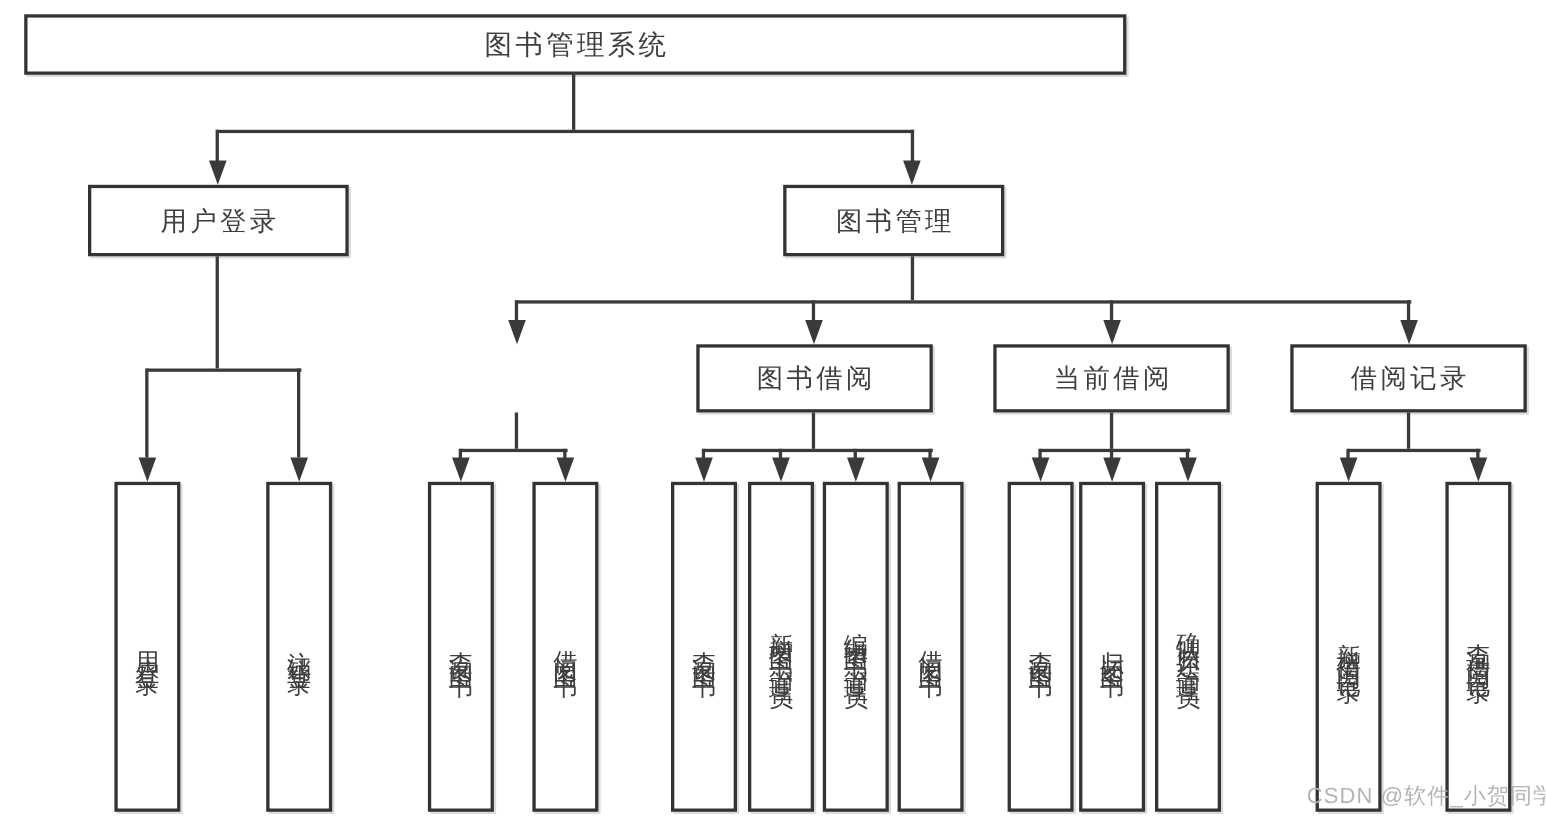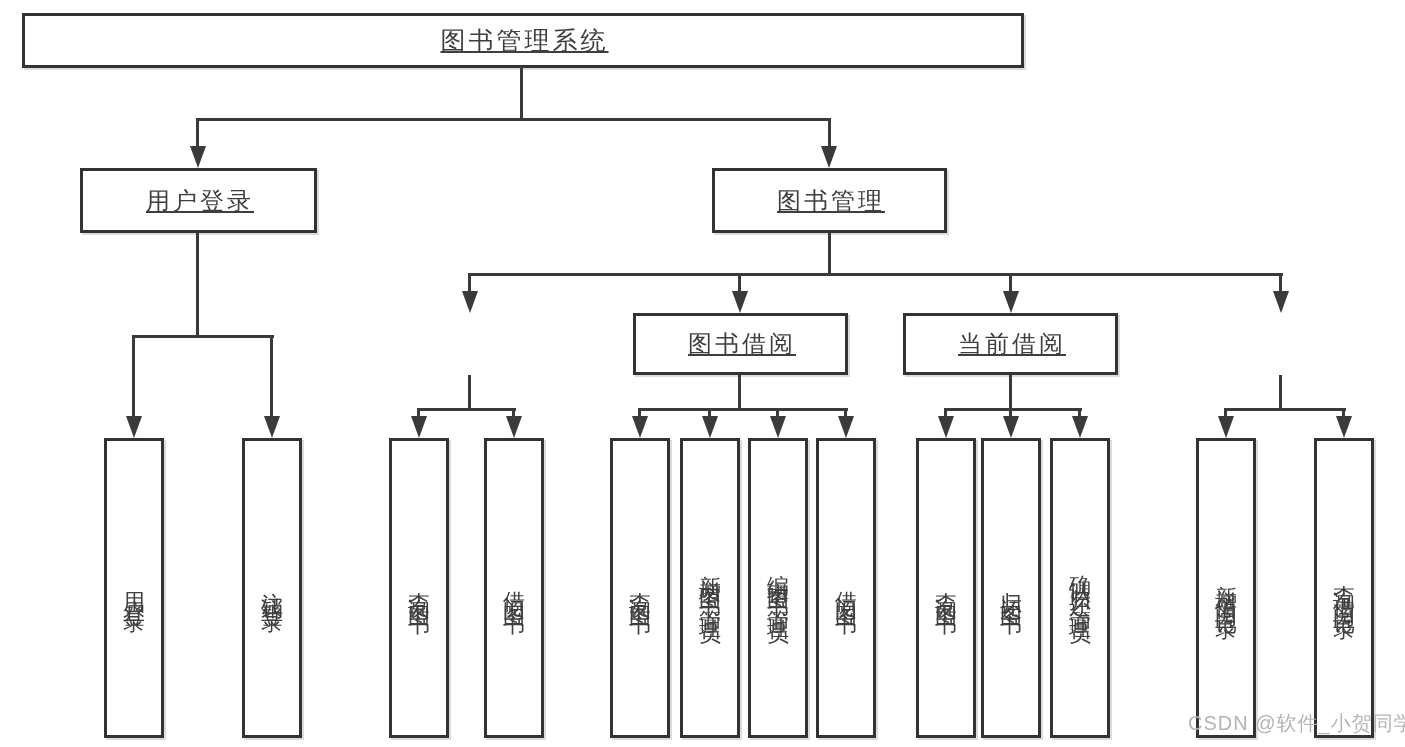--- a/index.html
+++ b/index.html
@@ -27,21 +27,20 @@
     display: flex;
     align-items: center;
     justify-content: center;
     box-shadow: 2px 2px 0 rgba(130,130,130,0.28);
   }
   .box .lbl { white-space: nowrap; }
   .hbox .lbl {
     font-size: 24px;
     letter-spacing: 3px;
     text-indent: 3px;
-    text-decoration: underline;
   }
   .root .lbl { font-size: 25px; }
   .vbox .lbl {
     writing-mode: vertical-rl;
     text-orientation: mixed;
     font-size: 22px;
     letter-spacing: 7px;
     line-height: 1;
   }
   .vline { position: absolute; width: 3px; background: var(--line); }
@@ -70,33 +69,36 @@
 <div class="canvas">
 
   <div class="box hbox root" style="left:22px;top:13px;width:1002px;height:55px">
     <span class="lbl">图书管理系统</span>
   </div>
 
   <div class="box hbox" style="left:80px;top:168px;width:237px;height:65px">
     <span class="lbl">用户登录</span>
   </div>
 
-  <div class="box hbox" style="left:712px;top:168px;width:235px;height:65px">
+  <div class="box hbox" style="left:712px;top:168px;width:201px;height:65px">
     <span class="lbl">图书管理</span>
   </div>
 
 
   <div class="box hbox" style="left:903px;top:313px;width:215px;height:62px">
     <span class="lbl">当前借阅</span>
   </div>
 
   <div class="box hbox" style="left:633px;top:313px;width:215px;height:62px">
     <span class="lbl">图书借阅</span>
   </div>
 
+  <div class="box hbox" style="left:1173px;top:313px;width:215px;height:62px">
+    <span class="lbl">借阅记录</span>
+  </div>
 
   <div class="box vbox" style="left:104px;top:438px;width:60px;height:300px">
     <span class="lbl">用户登录</span>
   </div>
 
   <div class="box vbox" style="left:242px;top:438px;width:60px;height:300px">
     <span class="lbl">注销登录</span>
   </div>
 
   <div class="box vbox" style="left:389px;top:438px;width:60px;height:300px">

